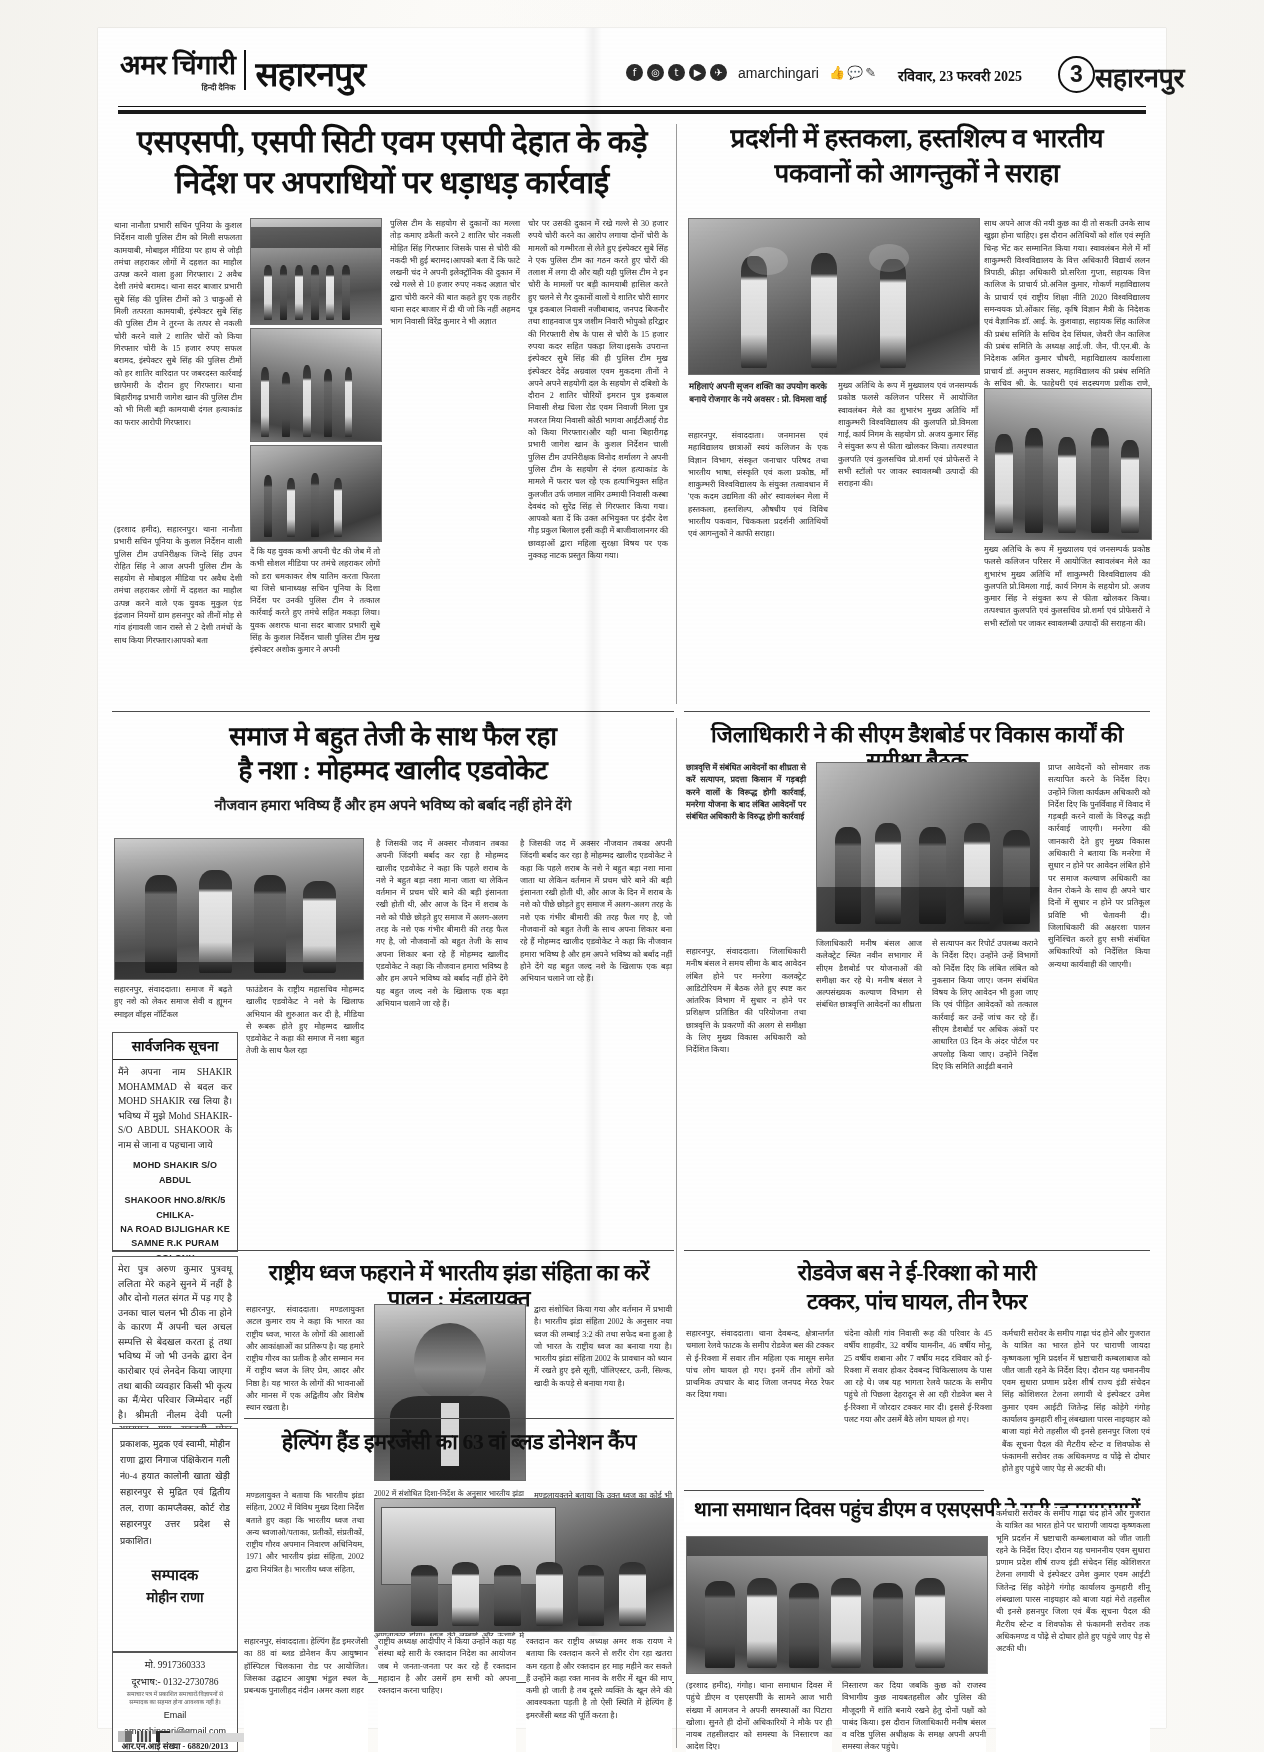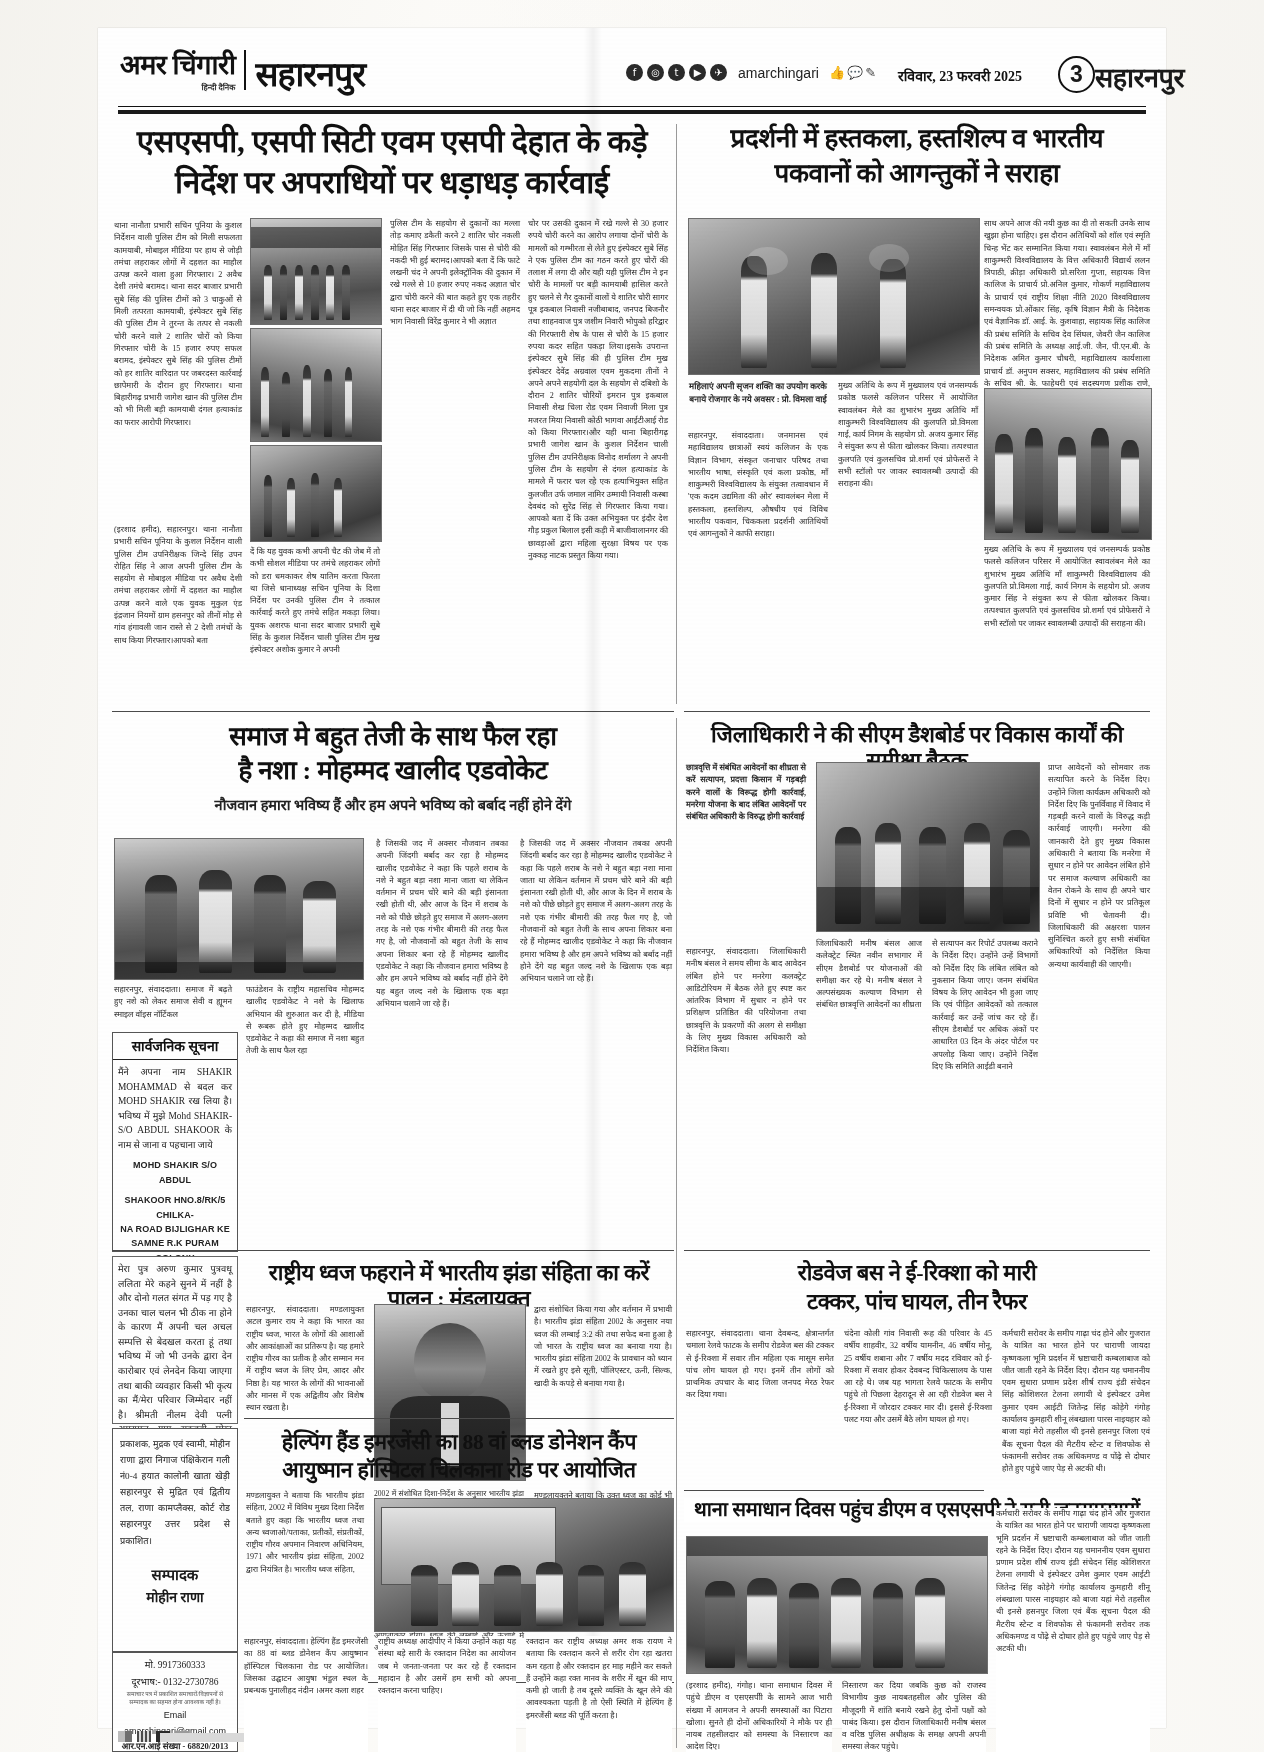--- a/index.html
+++ b/index.html
@@ -378,22 +378,21 @@
     <div style="position:absolute;left:146px;top:1396px;width:430px;">
       
     </div>
 
     <div class="hrule" style="left:146px;top:1390px;width:430px;"></div>
     <div style="position:absolute;left:146px;top:1398px;width:430px;">
       
     </div>
 
     <div style="position:absolute;left:146px;top:1402px;width:430px;z-index:3;">
-      <div class="hl" style="font-size:21.5px;">हेल्पिंग हैंड इमरजेंसी का 88 वां ब्लड डोनेशन कैंप</div>
-      <div class="hl" style="font-size:21.5px;margin-top:3px;">आयुष्मान हॉस्पिटल चिलकाना रोड पर आयोजित</div>
+      <div class="hl" style="font-size:21.5px;">हेल्पिंग हैंड इमरजेंसी का 63 वां ब्लड डोनेशन कैंप</div>
     </div>
 
     <div class="photo g2" style="left:276px;top:1470px;width:298px;height:132px;z-index:3;">
       <div class="ph-in g2"></div>
       <div style="position:absolute;left:2%;top:6%;width:58%;height:58%;background:linear-gradient(180deg,#e2e2e2,#9b9b9b);border:1px solid #555;"></div>
       <div class="figures">
         <div class="fig dark" style="left:12%;height:46%;width:9%"></div>
         <div class="fig" style="left:26%;height:48%;width:9%"></div>
         <div class="fig dark" style="left:40%;height:46%;width:9%"></div>
         <div class="fig" style="left:54%;height:48%;width:9%"></div>

